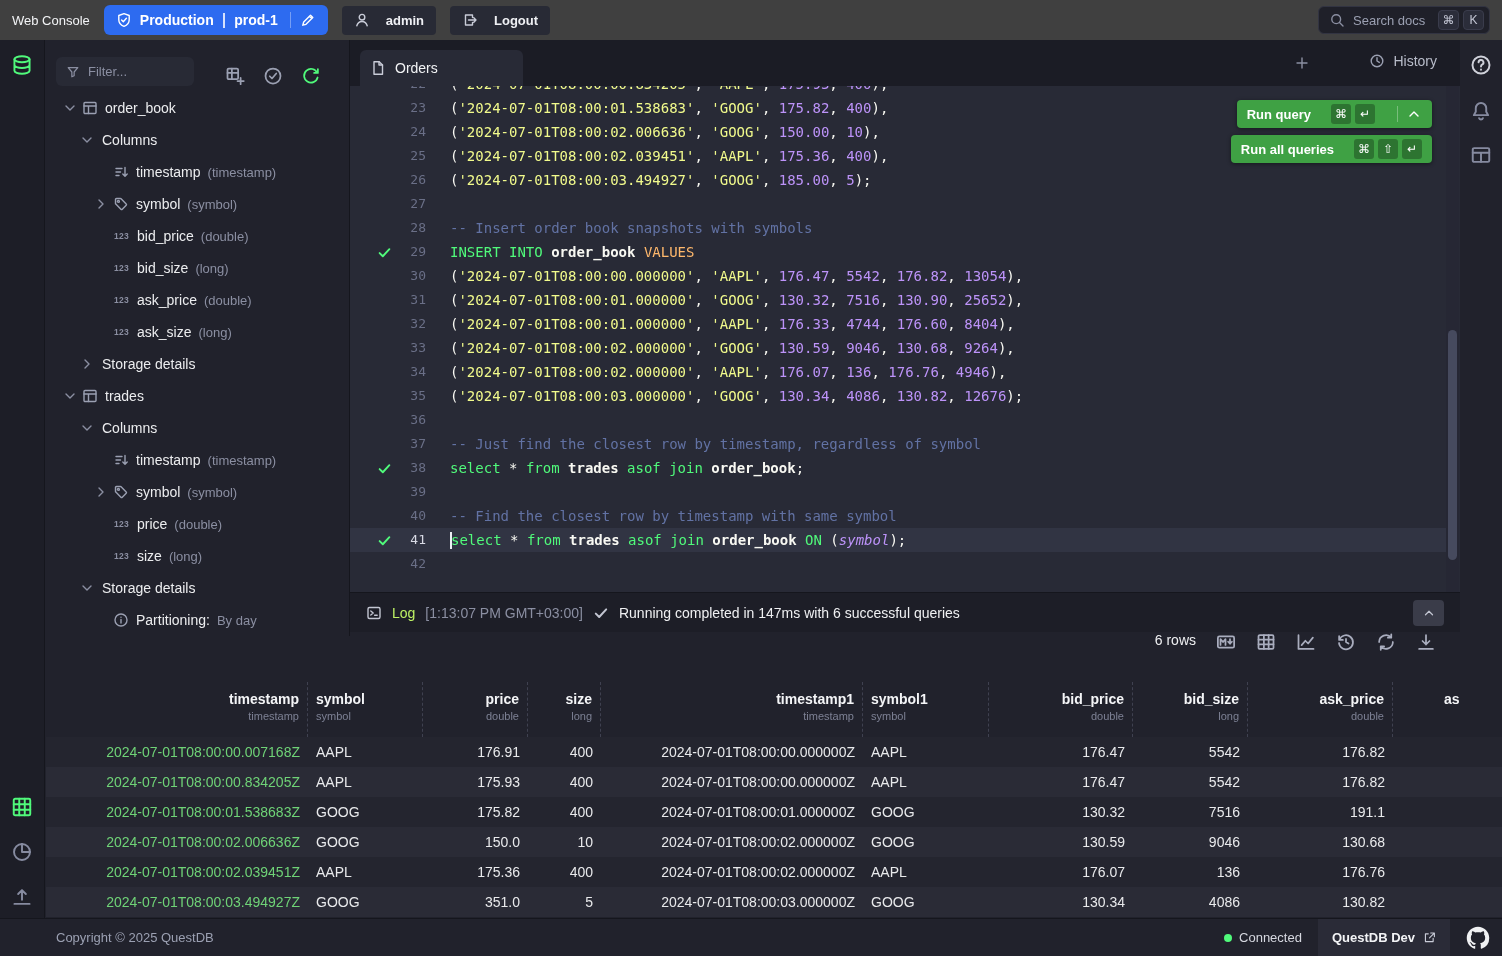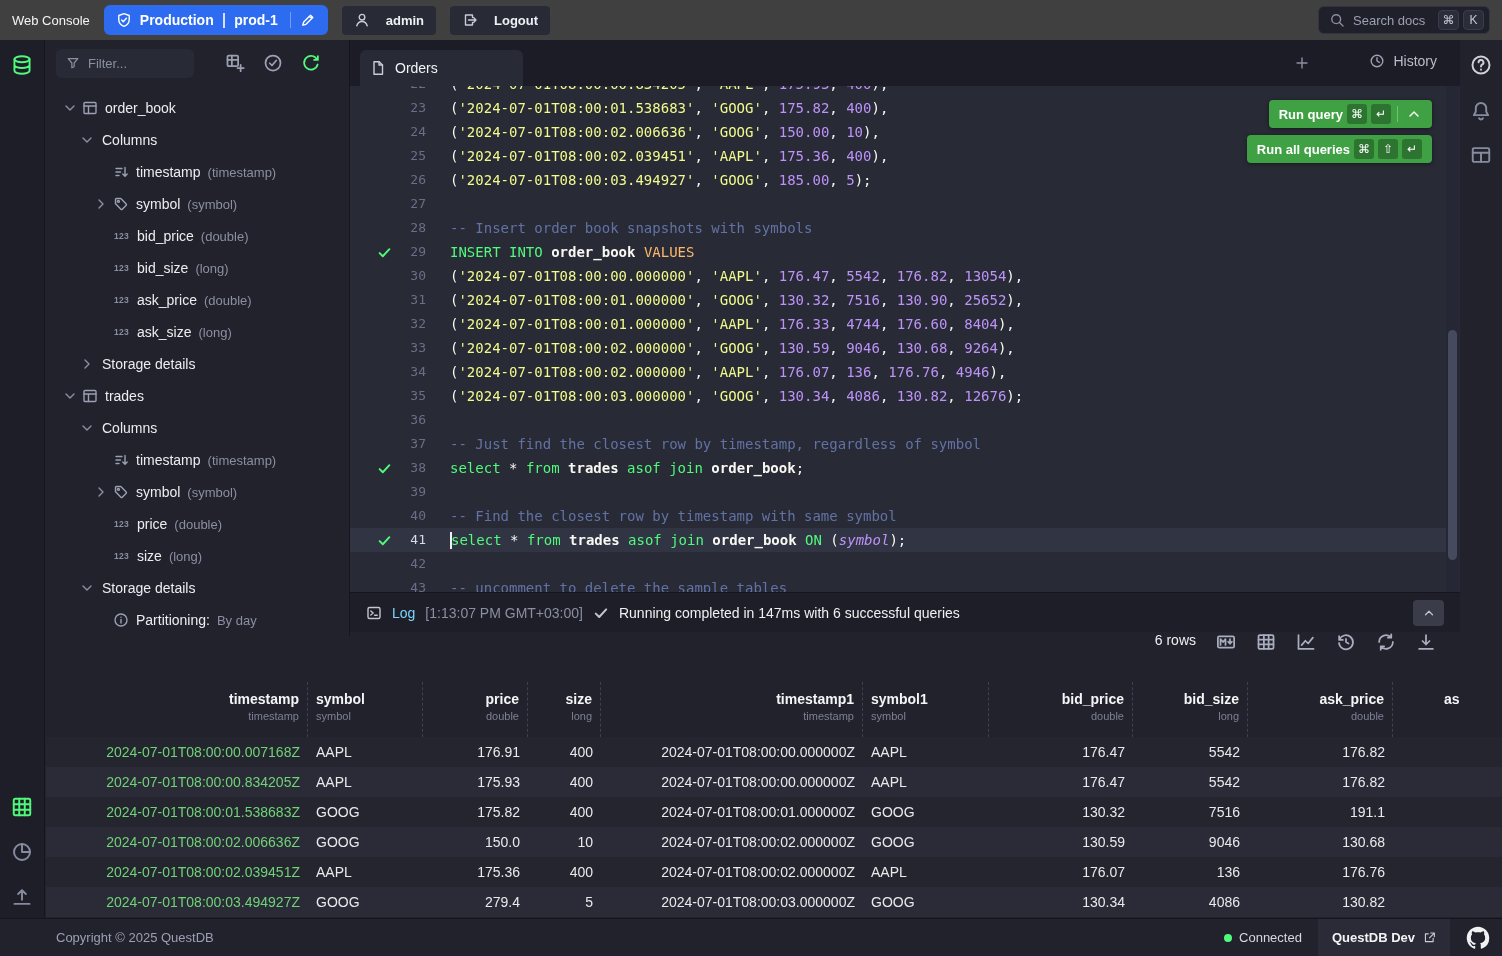--- a/index.html
+++ b/index.html
@@ -25,21 +25,21 @@
 .keys{display:inline-flex;gap:4px;margin-left:auto}
 .kbd{display:inline-flex;align-items:center;justify-content:center;min-width:21px;height:20px;background:#2b2d3a;border:1px solid #3a3c4c;border-radius:4px;font-size:12px;color:#c3c6d4;padding:0 3px}
 
 
 .rail{position:absolute;left:0;top:40px;width:45px;bottom:38px;background:#1d1e27;border-right:1px solid #15161d;z-index:4}
 .ric{position:absolute;left:11px;width:22px;height:22px;color:#868ba0;cursor:pointer;display:block}
 .ric.active{color:#50fa7b}
 
 
 .schema{position:absolute;left:46px;top:40px;width:304px;height:596px;background:#21222c;border-right:1px solid #15161d;overflow:hidden;z-index:2}
-.schema-top{display:flex;align-items:center;height:46px;padding:0 28px 0 10px;gap:10px}
+.schema-top{display:flex;align-items:flex-end;height:46px;padding:0 28px 0 10px;gap:10px}
 .filter-box{display:flex;align-items:center;gap:8px;width:138px;height:29px;background:#282a35;border-radius:6px;padding:0 10px;color:#8b8fa2;font-size:13px;cursor:text}
 .schema-actions{margin-left:auto;display:flex;align-items:center;gap:18px}
 .sic{display:inline-flex;width:20px;height:20px;color:#9ba0b2;cursor:pointer}
 .sic.green{color:#50fa7b}
 #schema-tree{margin-top:6px}
 .tree-row{display:flex;align-items:center;height:32px;font-size:14px;color:#ecedef;cursor:pointer;white-space:nowrap}
 .tree-row.lvl0{padding-left:16px}
 .tree-row.lvl1{padding-left:33px}
 .tree-row.lvl2{padding-left:47px}
 .tr-ch{width:16px;height:16px;color:#8b8fa2;display:inline-flex;flex:none}
@@ -62,31 +62,31 @@
 .line{display:flex;height:24px;line-height:24px;font-family:"DejaVu Sans Mono",monospace;font-size:14px;white-space:pre}
 .line.active{background:#313443}
 .gut{width:100px;flex:none;display:flex;align-items:center}
 .mark{width:15px;height:15px;margin-left:27px;color:#50fa7b;display:inline-flex}
 .lnum{flex:1;text-align:right;padding-right:24px;color:#6a6f87;font-size:13px;font-family:"DejaVu Sans Mono",monospace}
 .line.active .lnum{color:#d8dae5}
 .caret{width:2px;height:17px;background:#eceff4;align-self:center;margin-right:-1px}
 .tk-p{color:#f8f8f2}.tk-s{color:#f1fa8c}.tk-n{color:#bd93f9}.tk-k{color:#50fa7b}
 .tk-o{color:#ffb86c}.tk-c{color:#6272a4}.tk-t{color:#f8f8f2;font-weight:700}.tk-i{color:#bd93f9;font-style:italic}
 
-.run-btn{position:absolute;display:flex;align-items:center;gap:4px;height:28px;background:#3fa144;border-radius:4px;padding:0 10px;font-size:13px;font-weight:700;color:#fff;box-shadow:0 1px 4px rgba(0,0,0,.45);cursor:pointer;z-index:3}
+.run-btn{position:absolute;display:flex;align-items:center;gap:20px;height:28px;background:#3fa144;border-radius:4px;padding:0 10px;font-size:13px;font-weight:700;color:#fff;box-shadow:0 1px 4px rgba(0,0,0,.45);cursor:pointer;z-index:3}
 .kcap{display:inline-flex;align-items:center;justify-content:center;min-width:20px;height:20px;background:rgba(0,0,0,.28);border-radius:3px;font-size:12px;font-weight:400;padding:0 2px}
 .run-q{top:14px;right:28px}
 .run-all{top:49px;right:28px}
 .chev{display:flex;margin-left:2px;padding-left:8px;border-left:1px solid rgba(255,255,255,.3)}
 .sb{position:absolute;right:1px;top:0;width:13px;height:506px;background:#262734;cursor:pointer}
 .sb-thumb{position:absolute;left:2px;right:2px;top:244px;height:230px;background:#464a5e;border-radius:6px}
 
 .logbar{position:absolute;left:0;right:0;bottom:0;height:40px;background:#1d1e27;border-top:1px solid #15161d;display:flex;align-items:center;padding:0 16px;gap:10px;font-size:14px}
 .logbar .ic{color:#c3c6d2}
-.log-label{color:#7dd3fc}
+.log-label{color:#bef264}
 .log-time{color:#8b8fa2}
 .log-check{color:#50fa7b}
 .log-msg{color:#eff0f2}
 .log-collapse{margin-left:auto;width:31px;height:26px;background:#3a3c49;border-radius:4px;display:flex;align-items:center;justify-content:center;color:#d6d8e0;cursor:pointer}
 .log-collapse .ic{width:14px;height:14px}
 
 
 .right-strip{position:absolute;right:0;top:40px;width:42px;height:592px;z-index:3}
 .right-strip .ric{left:10px}
 .rs1{top:14px;color:#cfd1da}
@@ -442,21 +442,20 @@
           <div class="line"><span class="gut"><span class="mark"></span><span class="lnum">37</span></span><span class="code-text"><span class="tk-c">-- Just find the closest row by timestamp, regardless of symbol</span></span></div>
           <div class="line"><span class="gut"><span class="mark"><svg viewBox="0 0 16 16" fill="none" stroke="currentColor" stroke-width="1.4" stroke-linecap="round" stroke-linejoin="round">
                   <path d="M2.8 8.6l3.4 3.4 7-7.6" stroke-width="2"></path>
                 </svg></span><span class="lnum">38</span></span><span class="code-text"><span class="tk-k">select</span><span class="tk-p"> * </span><span class="tk-k">from</span><span class="tk-p"> </span><span class="tk-t">trades</span><span class="tk-p"> </span><span class="tk-k">asof join</span><span class="tk-p"> </span><span class="tk-t">order_book</span><span class="tk-p">;</span></span></div>
           <div class="line"><span class="gut"><span class="mark"></span><span class="lnum">39</span></span><span class="code-text"></span></div>
           <div class="line"><span class="gut"><span class="mark"></span><span class="lnum">40</span></span><span class="code-text"><span class="tk-c">-- Find the closest row by timestamp with same symbol</span></span></div>
           <div class="line active"><span class="gut"><span class="mark"><svg viewBox="0 0 16 16" fill="none" stroke="currentColor" stroke-width="1.4" stroke-linecap="round" stroke-linejoin="round">
                   <path d="M2.8 8.6l3.4 3.4 7-7.6" stroke-width="2"></path>
                 </svg></span><span class="lnum">41</span></span><span class="caret"></span><span class="code-text"><span class="tk-k">select</span><span class="tk-p"> * </span><span class="tk-k">from</span><span class="tk-p"> </span><span class="tk-t">trades</span><span class="tk-p"> </span><span class="tk-k">asof join</span><span class="tk-p"> </span><span class="tk-t">order_book</span><span class="tk-p"> </span><span class="tk-k">ON</span><span class="tk-p"> (</span><span class="tk-i">symbol</span><span class="tk-p">);</span></span></div>
           <div class="line"><span class="gut"><span class="mark"></span><span class="lnum">42</span></span><span class="code-text"></span></div>
-          <div class="line"><span class="gut"><span class="mark"></span><span class="lnum">43</span></span><span class="code-text"><span class="tk-c">-- uncomment to delete the sample tables</span></span></div>
         </div>
       <div class="run-btn run-q">
         <span>Run query</span>
         <span class="keys" id="rq-keys">
             <span class="kcap">⌘</span>
             <span class="kcap">↵</span>
           </span>
         <span class="chev">
             <span class="ic">
               <svg viewBox="0 0 16 16" fill="none" stroke="currentColor" stroke-width="1.4" stroke-linecap="round" stroke-linejoin="round">
@@ -663,21 +662,21 @@
             <div class="g-c ta-r" style="width: 262px;">2024-07-01T08:00:02.000000Z</div>
             <div class="g-c ta-l" style="width: 126px;">AAPL</div>
             <div class="g-c ta-r" style="width: 144px;">176.07</div>
             <div class="g-c ta-r" style="width: 115px;">136</div>
             <div class="g-c ta-r" style="width: 145px;">176.76</div>
             <div class="g-c ta-l" style="width: 109px;"></div>
           </div>
           <div class="g-row even">
             <div class="g-c ta-r green" style="width: 262px;">2024-07-01T08:00:03.494927Z</div>
             <div class="g-c ta-l" style="width: 115px;">GOOG</div>
-            <div class="g-c ta-r" style="width: 105px;">279.4</div>
+            <div class="g-c ta-r" style="width: 105px;">351.0</div>
             <div class="g-c ta-r" style="width: 73px;">5</div>
             <div class="g-c ta-r" style="width: 262px;">2024-07-01T08:00:03.000000Z</div>
             <div class="g-c ta-l" style="width: 126px;">GOOG</div>
             <div class="g-c ta-r" style="width: 144px;">130.34</div>
             <div class="g-c ta-r" style="width: 115px;">4086</div>
             <div class="g-c ta-r" style="width: 145px;">130.82</div>
             <div class="g-c ta-l" style="width: 109px;"></div>
           </div>
         </div>
     </div>

